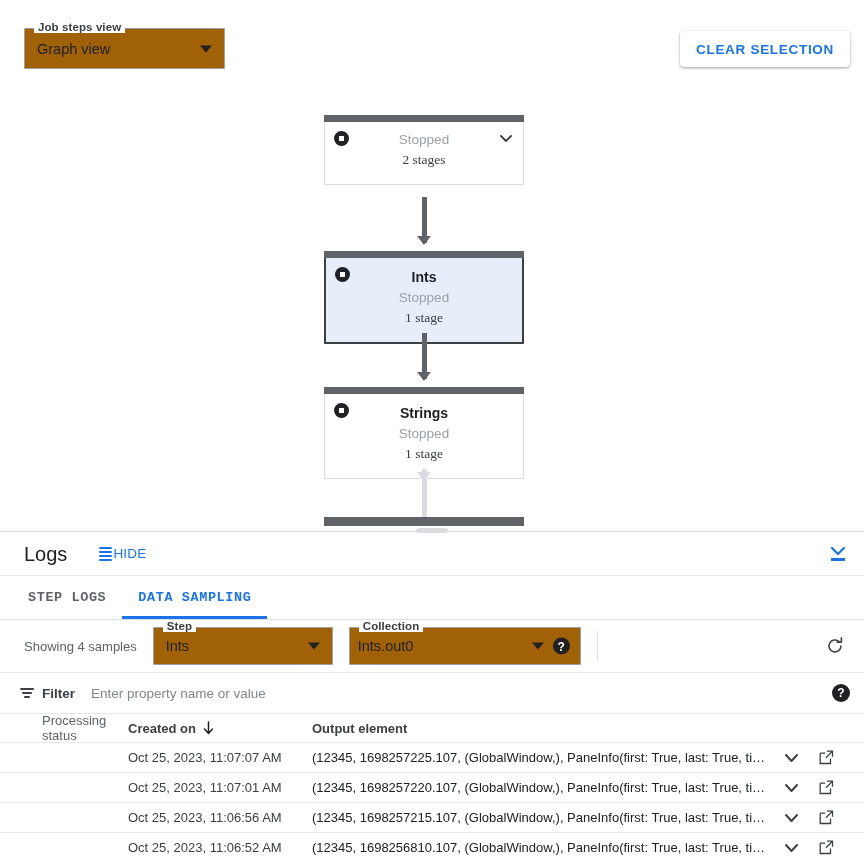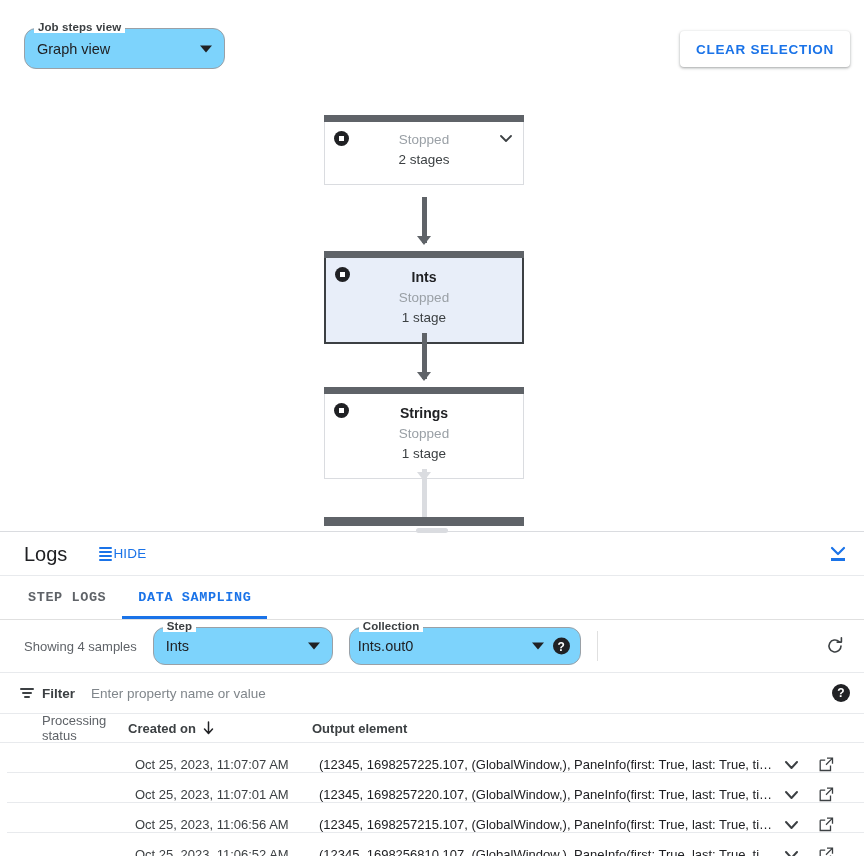--- a/index.html
+++ b/index.html
@@ -22,22 +22,22 @@
   }
 
   .view-select-wrap {
     position: absolute; left: 24px; top: 28px;
     width: 201px; height: 41px;
   }
   .outlined-field {
     position: relative;
     width: 100%; height: 100%;
     border: 1px solid #9aa0a6;
-    border-radius: 12px;
-    background: #7dd3fc;
+    border-radius: 1px;
+    background: #a16207;
     display: flex; align-items: center;
     padding: 0 12px;
   }
   .outlined-field .field-label {
     position: absolute;
     top: -8px; left: 9px;
     background: #fff;
     padding: 0 4px;
     font-size: 11.5px;
     font-weight: bold;
@@ -79,21 +79,21 @@
     background: #ffffff;
     border: 1px solid #dadce0;
     border-top: none;
   }
   .node .topbar { height: 7px; background: #5f6368; margin: 0 -1px; }
   .node.selected { background: #e8eef9; border: 2px solid #3c4043; border-top: none; }
   .node.selected .topbar { margin: 0 -2px; }
   .node-body { position: relative; padding: 8px 0 14px; text-align: center; }
   .node-title { font-size: 14px; font-weight: bold; color: #202124; line-height: 22px; }
   .node-status { font-size: 13.5px; color: #9aa0a6; line-height: 20px; }
-  .node-stages { font-size: 13.5px; color: #3c4043; line-height: 20px; }
+  .node-stages { font-size: 13.5px; color: #3c4043; line-height: 20px; font-family: Liberation Serif, serif; }
   .node-state-icon {
     position: absolute; left: 9px; top: 9px;
     width: 15px; height: 15px; border-radius: 50%;
     background: #202124;
     display: flex; align-items: center; justify-content: center;
   }
   .node-state-icon i { display: block; width: 5px; height: 5px; background: #fff; }
   .node-chevron {
     position: absolute; right: 10px; top: 9px;
     width: 14px; height: 14px;
@@ -216,23 +216,23 @@
     background: #fff;
   }
   .th { font-size: 13px; font-weight: bold; color: #3c4043; display: flex; align-items: center; gap: 6px; }
   .th.muted { font-weight: normal; color: #5f6368; padding-left: 42px; }
   .col-status { width: 128px; padding-left: 20px; }
   .col-date { width: 184px; }
   .col-output { flex: 1; }
   .col-actions { width: 80px; }
 
   .trow {
-    height: 30px; display: flex; align-items: flex-end;
+    height: 30px; display: flex; align-items: center;
     border-bottom: 1px solid #e8eaed;
-    font-size: 13px; color: #202124; margin-left: 7px;
+    font-size: 13px; color: #202124;
   }
   .status-dot { width: 9px; height: 9px; border-radius: 50%; background: #5f6368; }
   .cell-date { color: #3c4043; }
   .cell-output {
     white-space: nowrap; overflow: hidden; text-overflow: ellipsis;
     padding-right: 10px;
   }
   .row-actions { display: flex; align-items: center; gap: 20px; justify-content: flex-start; }
   .icon-btn { background: none; border: none; cursor: pointer; padding: 0;
               display: flex; align-items: center; justify-content: center; }

